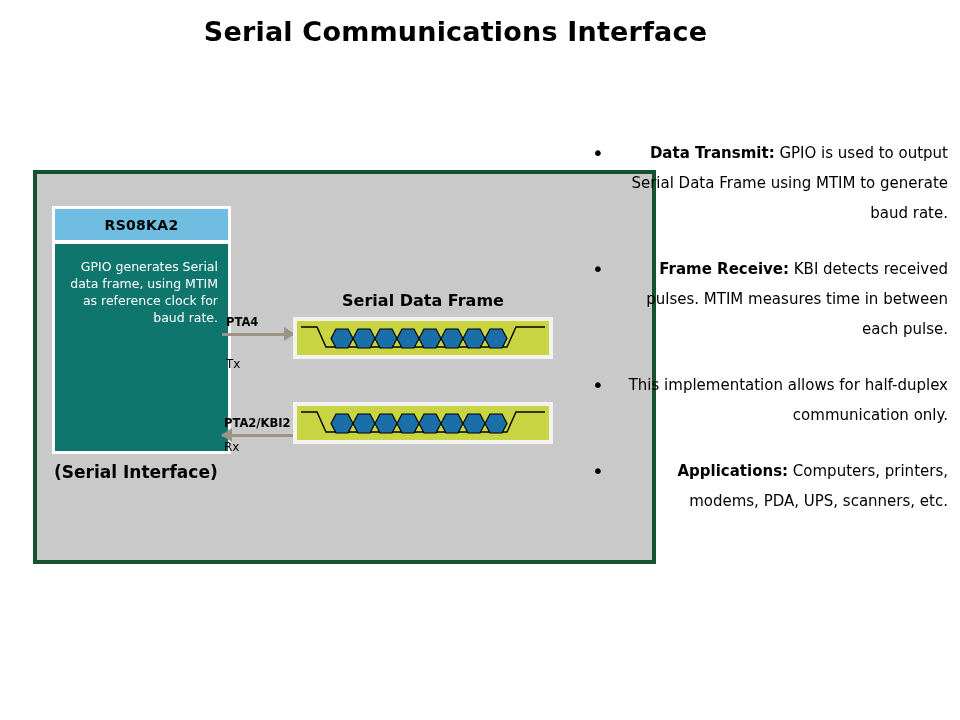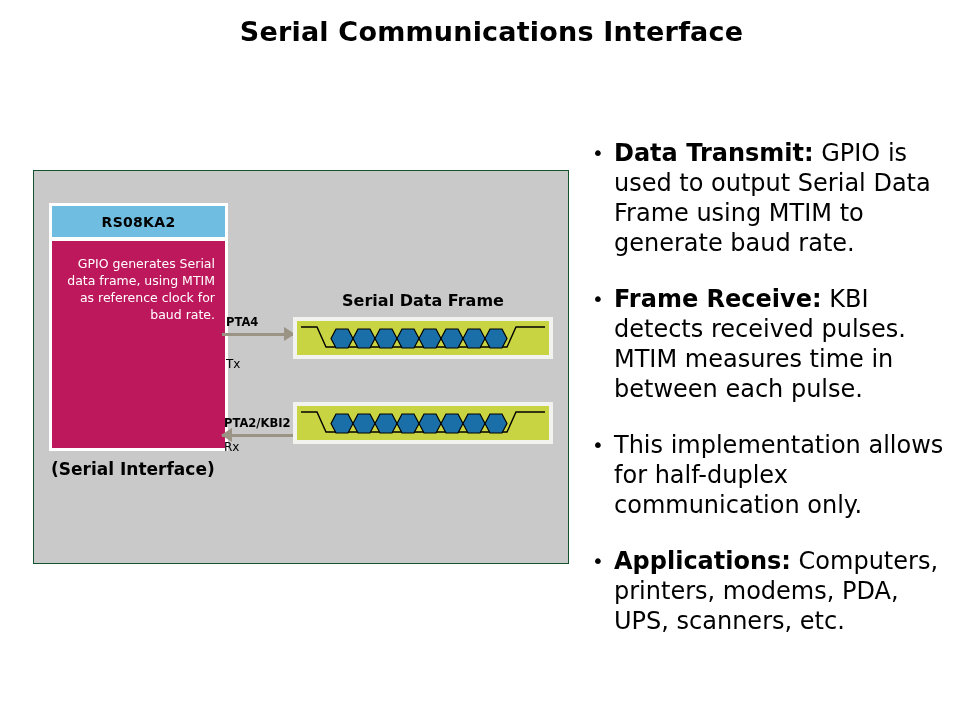--- a/index.html
+++ b/index.html
@@ -20,32 +20,31 @@
     position: absolute;
     left: 0;
     top: 16px;
     width: 911px;
     text-align: center;
     font-family: "DejaVu Sans", sans-serif;
     font-size: 27px;
     font-weight: bold;
     color: #000000;
     letter-spacing: 0.2px;
-    padding-left: 36px;
   }
 
   
   #diagram-panel {
     position: absolute;
     left: 33px;
     top: 170px;
-    width: 536px;
+    width: 623px;
     height: 394px;
     background: #c9c9c9;
-    border: 1px solid #14532d;
+    border: 4px solid #14532d;
     box-sizing: border-box;
   }
 
   
   #chip-block {
     position: absolute;
     left: 15px;
     top: 32px;
     width: 179px;
     height: 248px;
@@ -60,21 +59,21 @@
     font-size: 14px;
     font-weight: bold;
     display: flex;
     align-items: center;
     justify-content: center;
     letter-spacing: 0.3px;
   }
   #chip-body {
     height: calc(100% - 35px);
     margin-top: 4px;
-    background: #be185d;
+    background: #0f766e;
     color: #ffffff;
     font-size: 12.5px;
     line-height: 17px;
     text-align: right;
     padding: 14px 10px 10px 10px;
     box-sizing: border-box;
   }
   .chip-para + .chip-para { margin-top: 17px; }
 
   #serial-interface-caption {
@@ -171,23 +170,24 @@
   .bullet-dot {
     width: 22px;
     flex: 0 0 22px;
     font-size: 20px;
     line-height: 30px;
     color: #000000;
     text-align: left;
   }
   .bullet-text {
     flex: 1;
-    font-size: 24px;
+    font-size: 15px;
     line-height: 30px;
     color: #000000;
+    text-align: right;
   }
   .bullet-lead { font-weight: bold; }
 </style>
 </head>
 <body>
 
 <div id="slide-title">Serial Communications Interface</div>
 
 <div id="diagram-panel">
 

